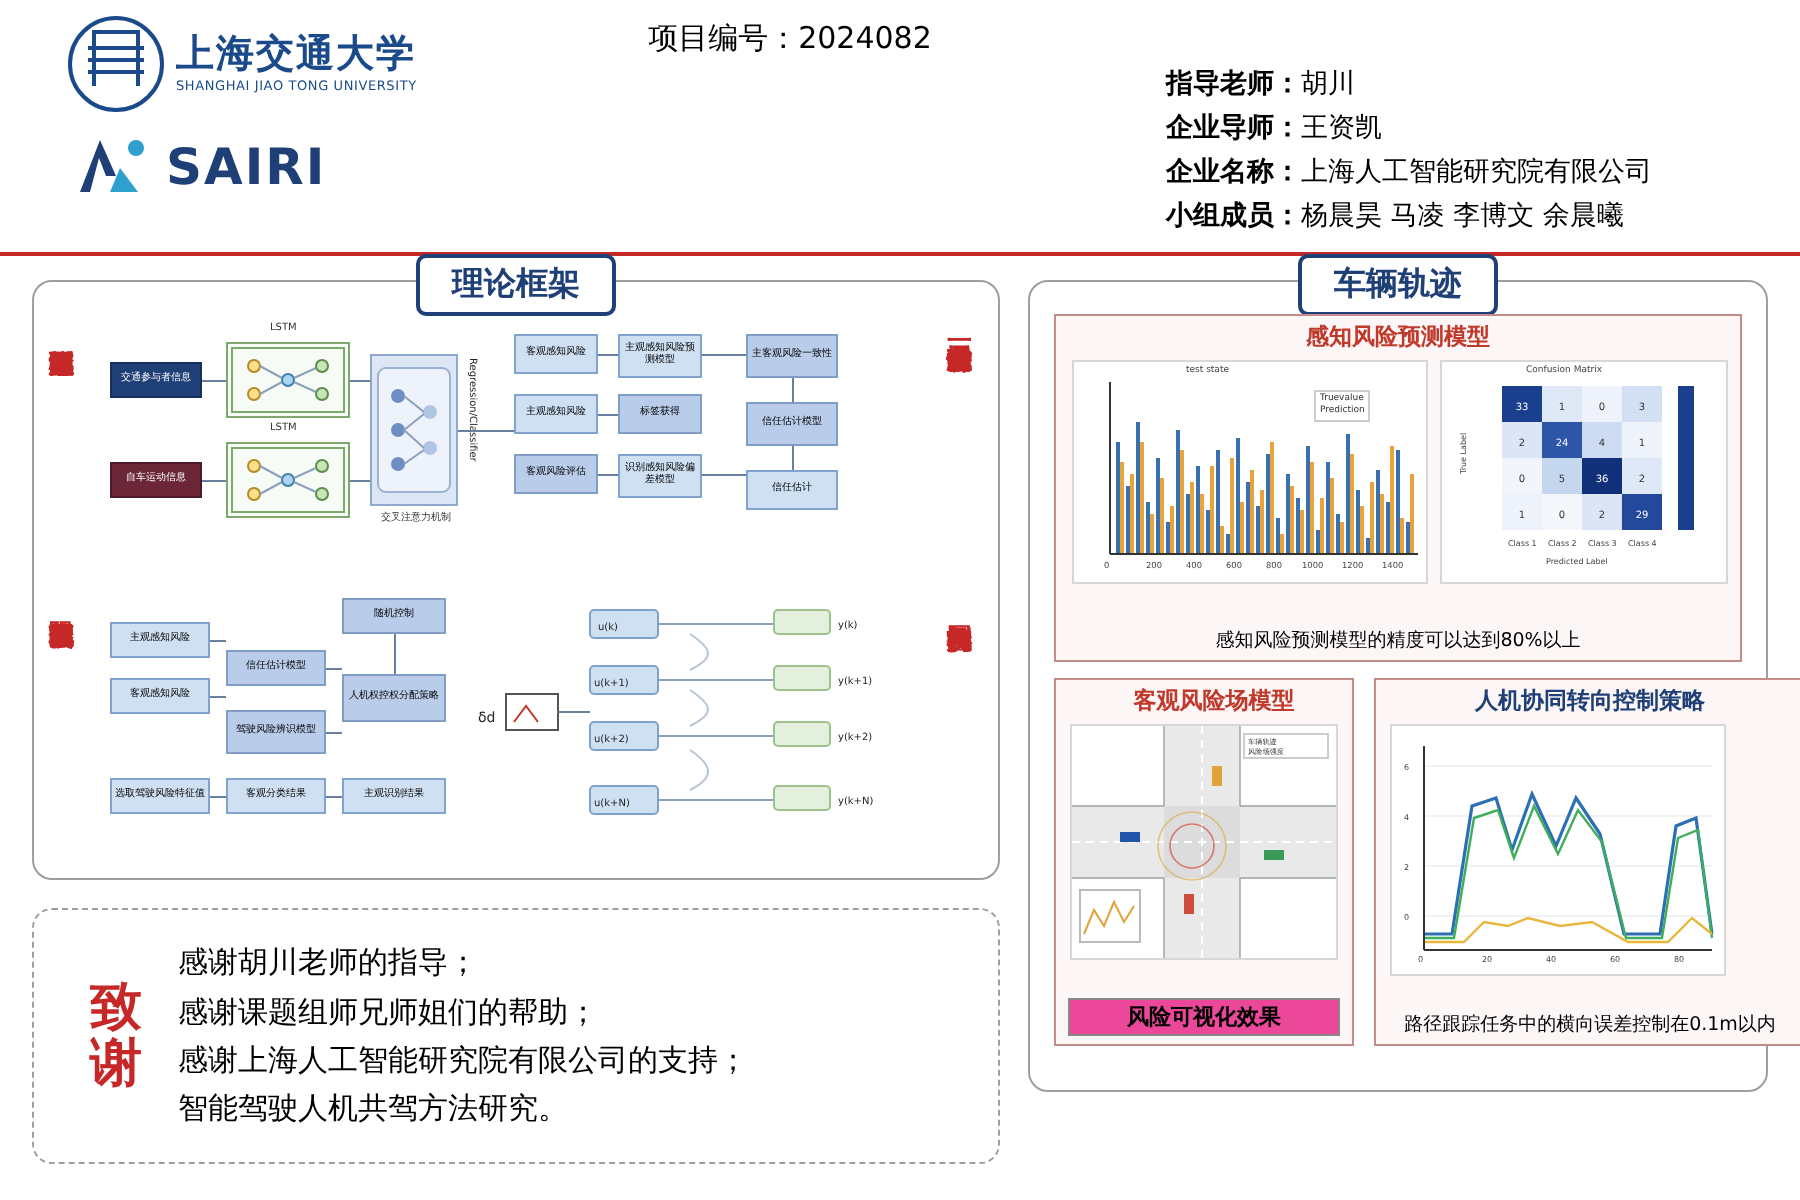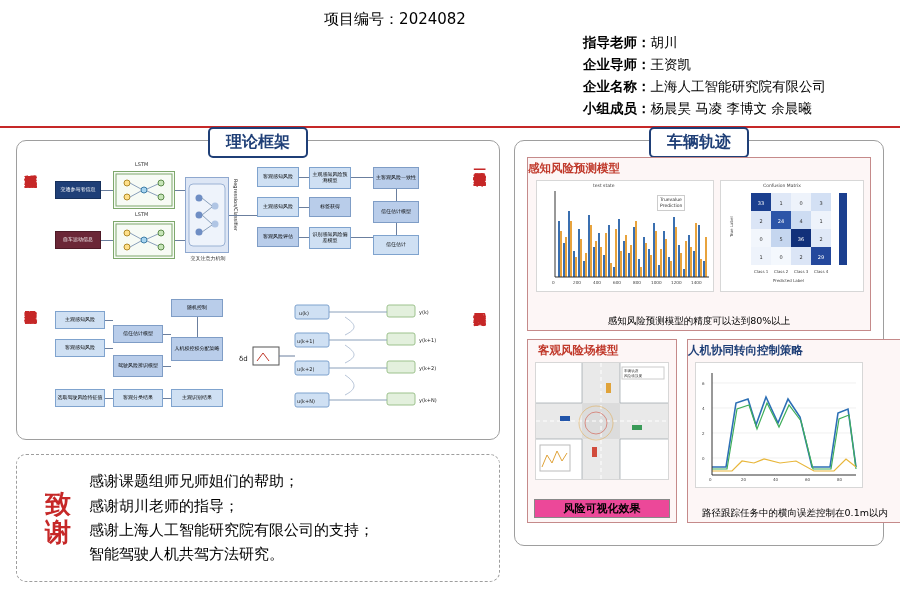--- a/index.html
+++ b/index.html
@@ -285,20 +285,21 @@
     position: absolute;
     border: 1px solid #c58a8a;
     background: #fdf6f6;
     box-sizing: border-box;
   }
   #card-risk { left: 12px; top: 16px; width: 344px; height: 174px; }
   #card-field { left: 12px; top: 198px; width: 150px; height: 184px; padding-left: 10px; }
   #card-shared { left: 172px; top: 198px; width: 216px; height: 184px; }
 
   .card-title {
+    text-align: center;
     font-size: 11.5px;
     font-weight: bold;
     color: #c0392b;
     padding: 3px 0 1px 0;
   }
   .card-title.blue { color: #1f3f77; }
   .card-caption {
     position: absolute;
     bottom: 4px;
     left: 0; right: 0;
@@ -340,20 +341,39 @@
     color: #444;
   }
 </style>
 </head>
 <body>
 
 <div class="poster">
 
   <div class="header">
 
+    <div class="logos">
+      <div class="sjtu-logo">
+        <div class="sjtu-seal"></div>
+        <div class="sjtu-text">
+          <div class="sjtu-cn">上海交通大学</div>
+          <div class="sjtu-en">SHANGHAI JIAO TONG UNIVERSITY</div>
+        </div>
+      </div>
+      <div class="sairi-logo">
+        <div class="sairi-mark">
+          <svg width="40" height="34" viewBox="0 0 40 34">
+            <path d="M4 30 L14 4 L22 22 L17 22 L13.5 13 L9 30 Z" fill="#1f3f77"></path>
+            <path d="M19 30 L24 18 L33 30 Z" fill="#2f9fd0"></path>
+            <circle cx="32" cy="8" r="4" fill="#2f9fd0"></circle>
+          </svg>
+        </div>
+        <div class="sairi-word">SAIRI</div>
+      </div>
+    </div>
 
     <div class="title-block">
       <div class="project-no">项目编号：2024082</div>
     </div>
 
     <div class="meta-block">
       <div class="meta-row">
         <span class="meta-label">指导老师：</span><span class="meta-value">胡川</span>
       </div>
       <div class="meta-row">
@@ -730,22 +750,22 @@
       </div>
     </div>
 
     <div class="panel" id="panel-thanks">
       <div class="thanks-inner">
         <div class="thanks-word">
           <div>致</div>
           <div>谢</div>
         </div>
         <div class="thanks-lines">
+          <div>感谢胡川老师的指导；</div>
           <div>感谢课题组师兄师姐们的帮助；</div>
-          <div>感谢胡川老师的指导；</div>
           <div>感谢上海人工智能研究院有限公司的支持；</div>
           <div>智能驾驶人机共驾方法研究。</div>
         </div>
       </div>
     </div>
 
   </div>
 </div>
 
 </body></html>

